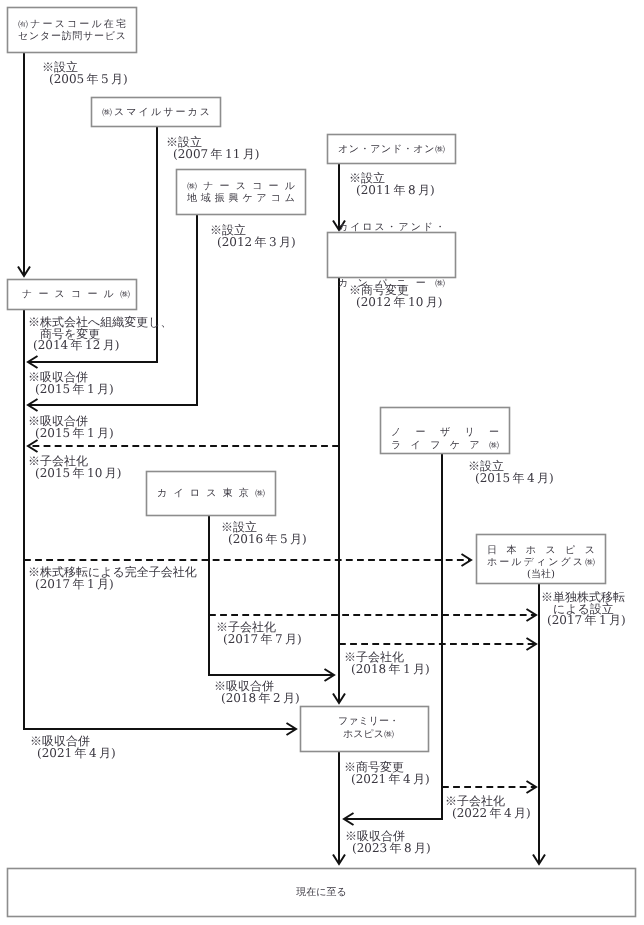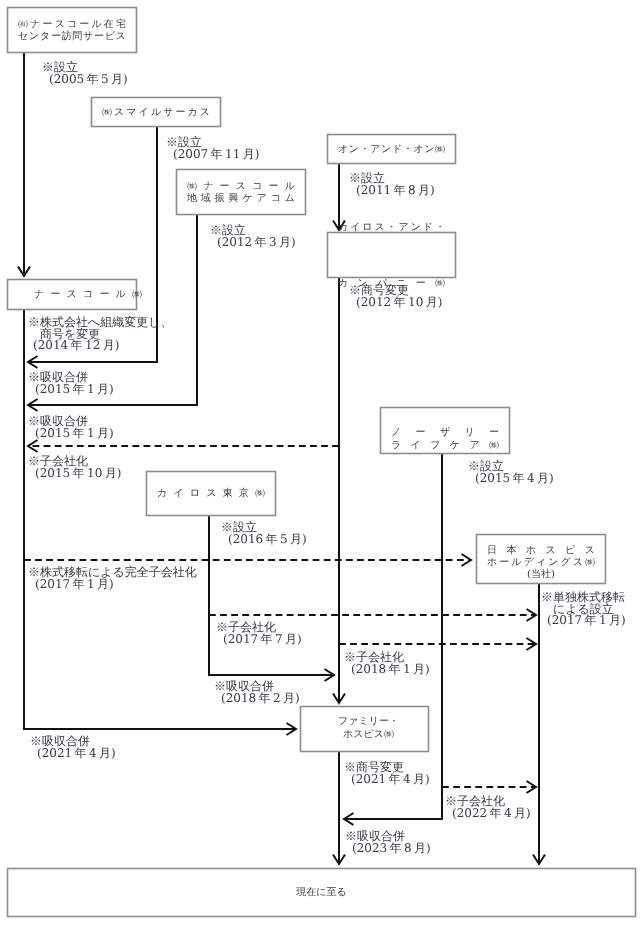--- a/index.html
+++ b/index.html
@@ -89,21 +89,21 @@
 
   <div class="box" style="left:327px;top:134px;width:129px;height:30px;">
     <div class="ln">オン・アンド・オン㈱</div>
   </div>
 
   <div class="box" style="left:327px;top:232px;width:129px;height:46px;gap:44px;">
     <div class="ln">カイロス・アンド・</div>
     <div class="ln">カンパニー㈱</div>
   </div>
 
-  <div class="box" style="left:23px;top:279px;width:130px;height:31px;">
+  <div class="box" style="left:11px;top:279px;width:130px;height:31px;">
     <div class="ln">ナースコール㈱</div>
   </div>
 
   <div class="box" style="left:380px;top:407px;width:130px;height:63px;">
     <div class="ln">ノーザリー</div>
     <div class="ln">ライフケア㈱</div>
   </div>
 
   <div class="box" style="left:146px;top:471px;width:130px;height:45px;">
     <div class="ln">カイロス東京㈱</div>

